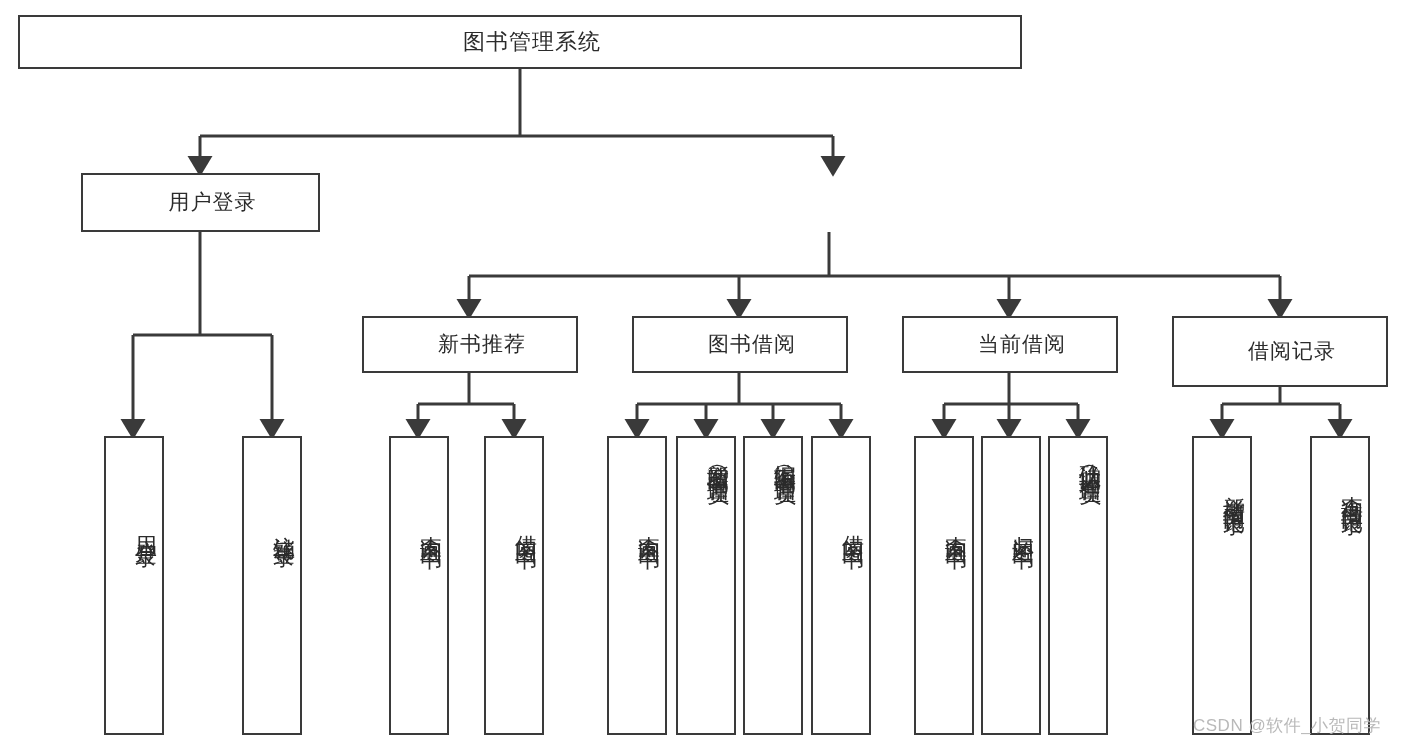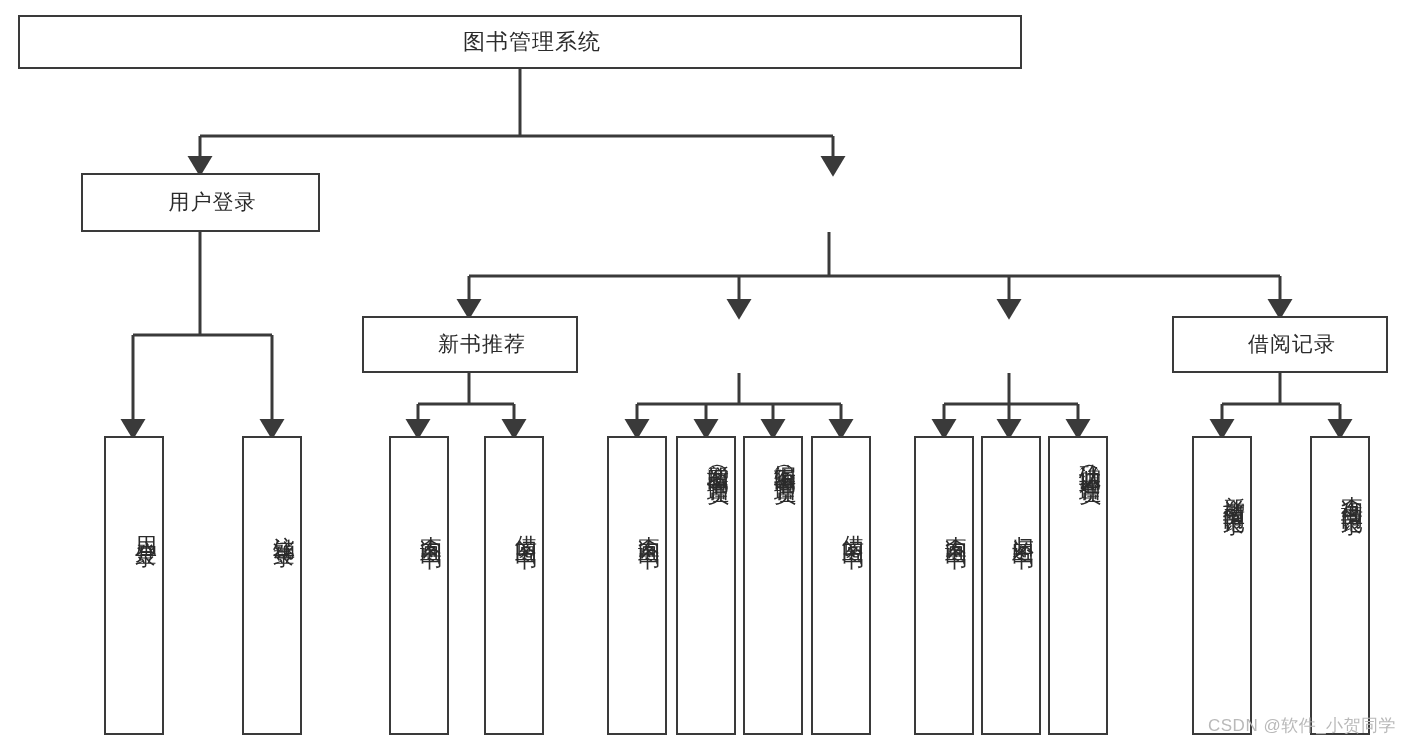--- a/index.html
+++ b/index.html
@@ -69,21 +69,20 @@
   .watermark {
     position: absolute;
     left: 1193px;
     top: 714px;
     font-size: 17px;
     color: #b9b9b9;
     letter-spacing: 0.5px;
     z-index: 5;
     white-space: nowrap;
     font-family: "Liberation Sans", "DejaVu Sans", sans-serif;
-    margin-left: 15px;
   }
 </style>
 </head>
 <body>
 
 <div id="diagram-root">
 
   <svg id="edges-layer" viewBox="0 0 1405 747" xmlns="http://www.w3.org/2000/svg">
     <defs>
       <marker id="arrowhead" markerWidth="9" markerHeight="9" refX="3.4" refY="4.2" orient="auto" markerUnits="strokeWidth">
@@ -140,23 +139,29 @@
 
   <div class="node horiz" style="left:81px; top:173px; width:239px; height:59px;">
     <span class="node-label">用户登录</span>
   </div>
 
 
   <div class="node horiz" style="left:362px; top:316px; width:216px; height:57px;font-family:Liberation Serif, serif;">
     <span class="node-label">新书推荐</span>
   </div>
 
-
-
-  <div class="node horiz" style="left:1172px; top:316px; width:216px; height:57px;">
+  <div class="node horiz" style="left:632px; top:316px; width:216px; height:57px;">
+    <span class="node-label">图书借阅</span>
+  </div>
+
+  <div class="node horiz" style="left:902px; top:316px; width:216px; height:57px;">
+    <span class="node-label">当前借阅</span>
+  </div>
+
+  <div class="node horiz" style="left:1172px; top:316px; width:216px; height:71px;">
     <span class="node-label">借阅记录</span>
   </div>
 
   <div class="node leaf" style="left:104px; top:436px; width:60px; height:299px; padding-top:78px;">
     <span class="node-label">用户登录</span>
   </div>
 
   <div class="node leaf" style="left:242px; top:436px; width:60px; height:299px; padding-top:78px;">
     <span class="node-label">注销登录</span>
   </div>

